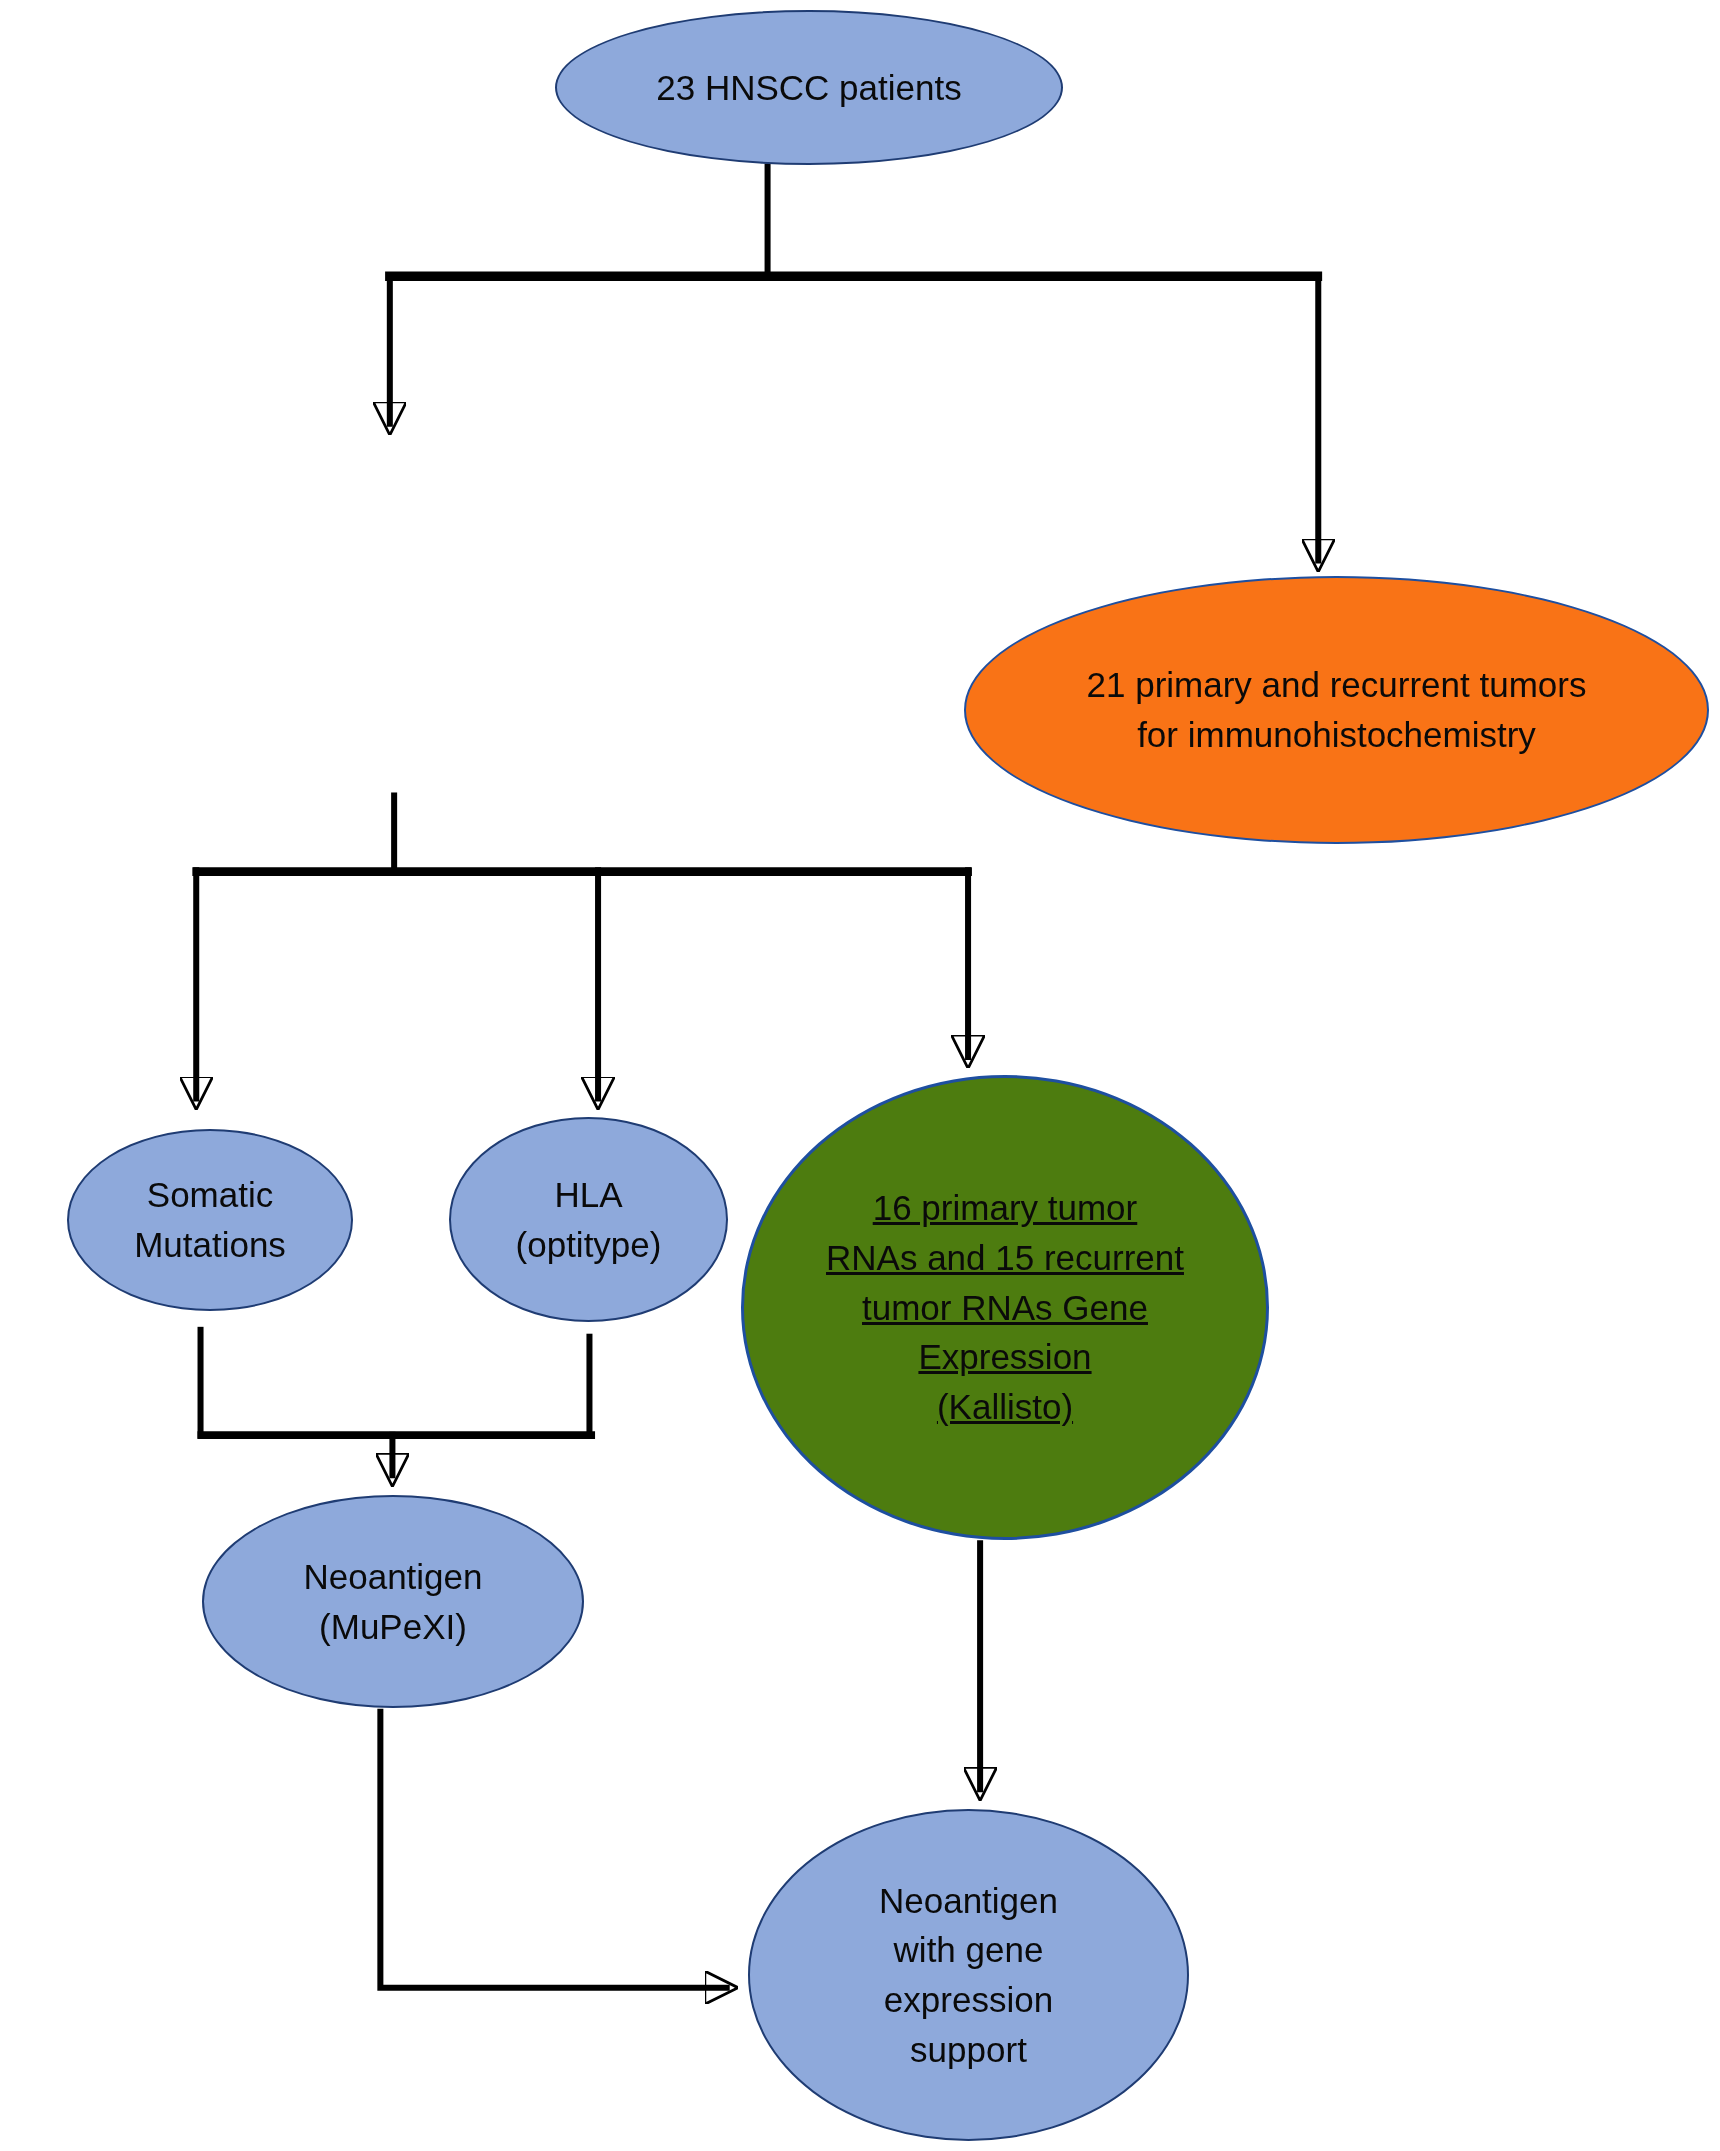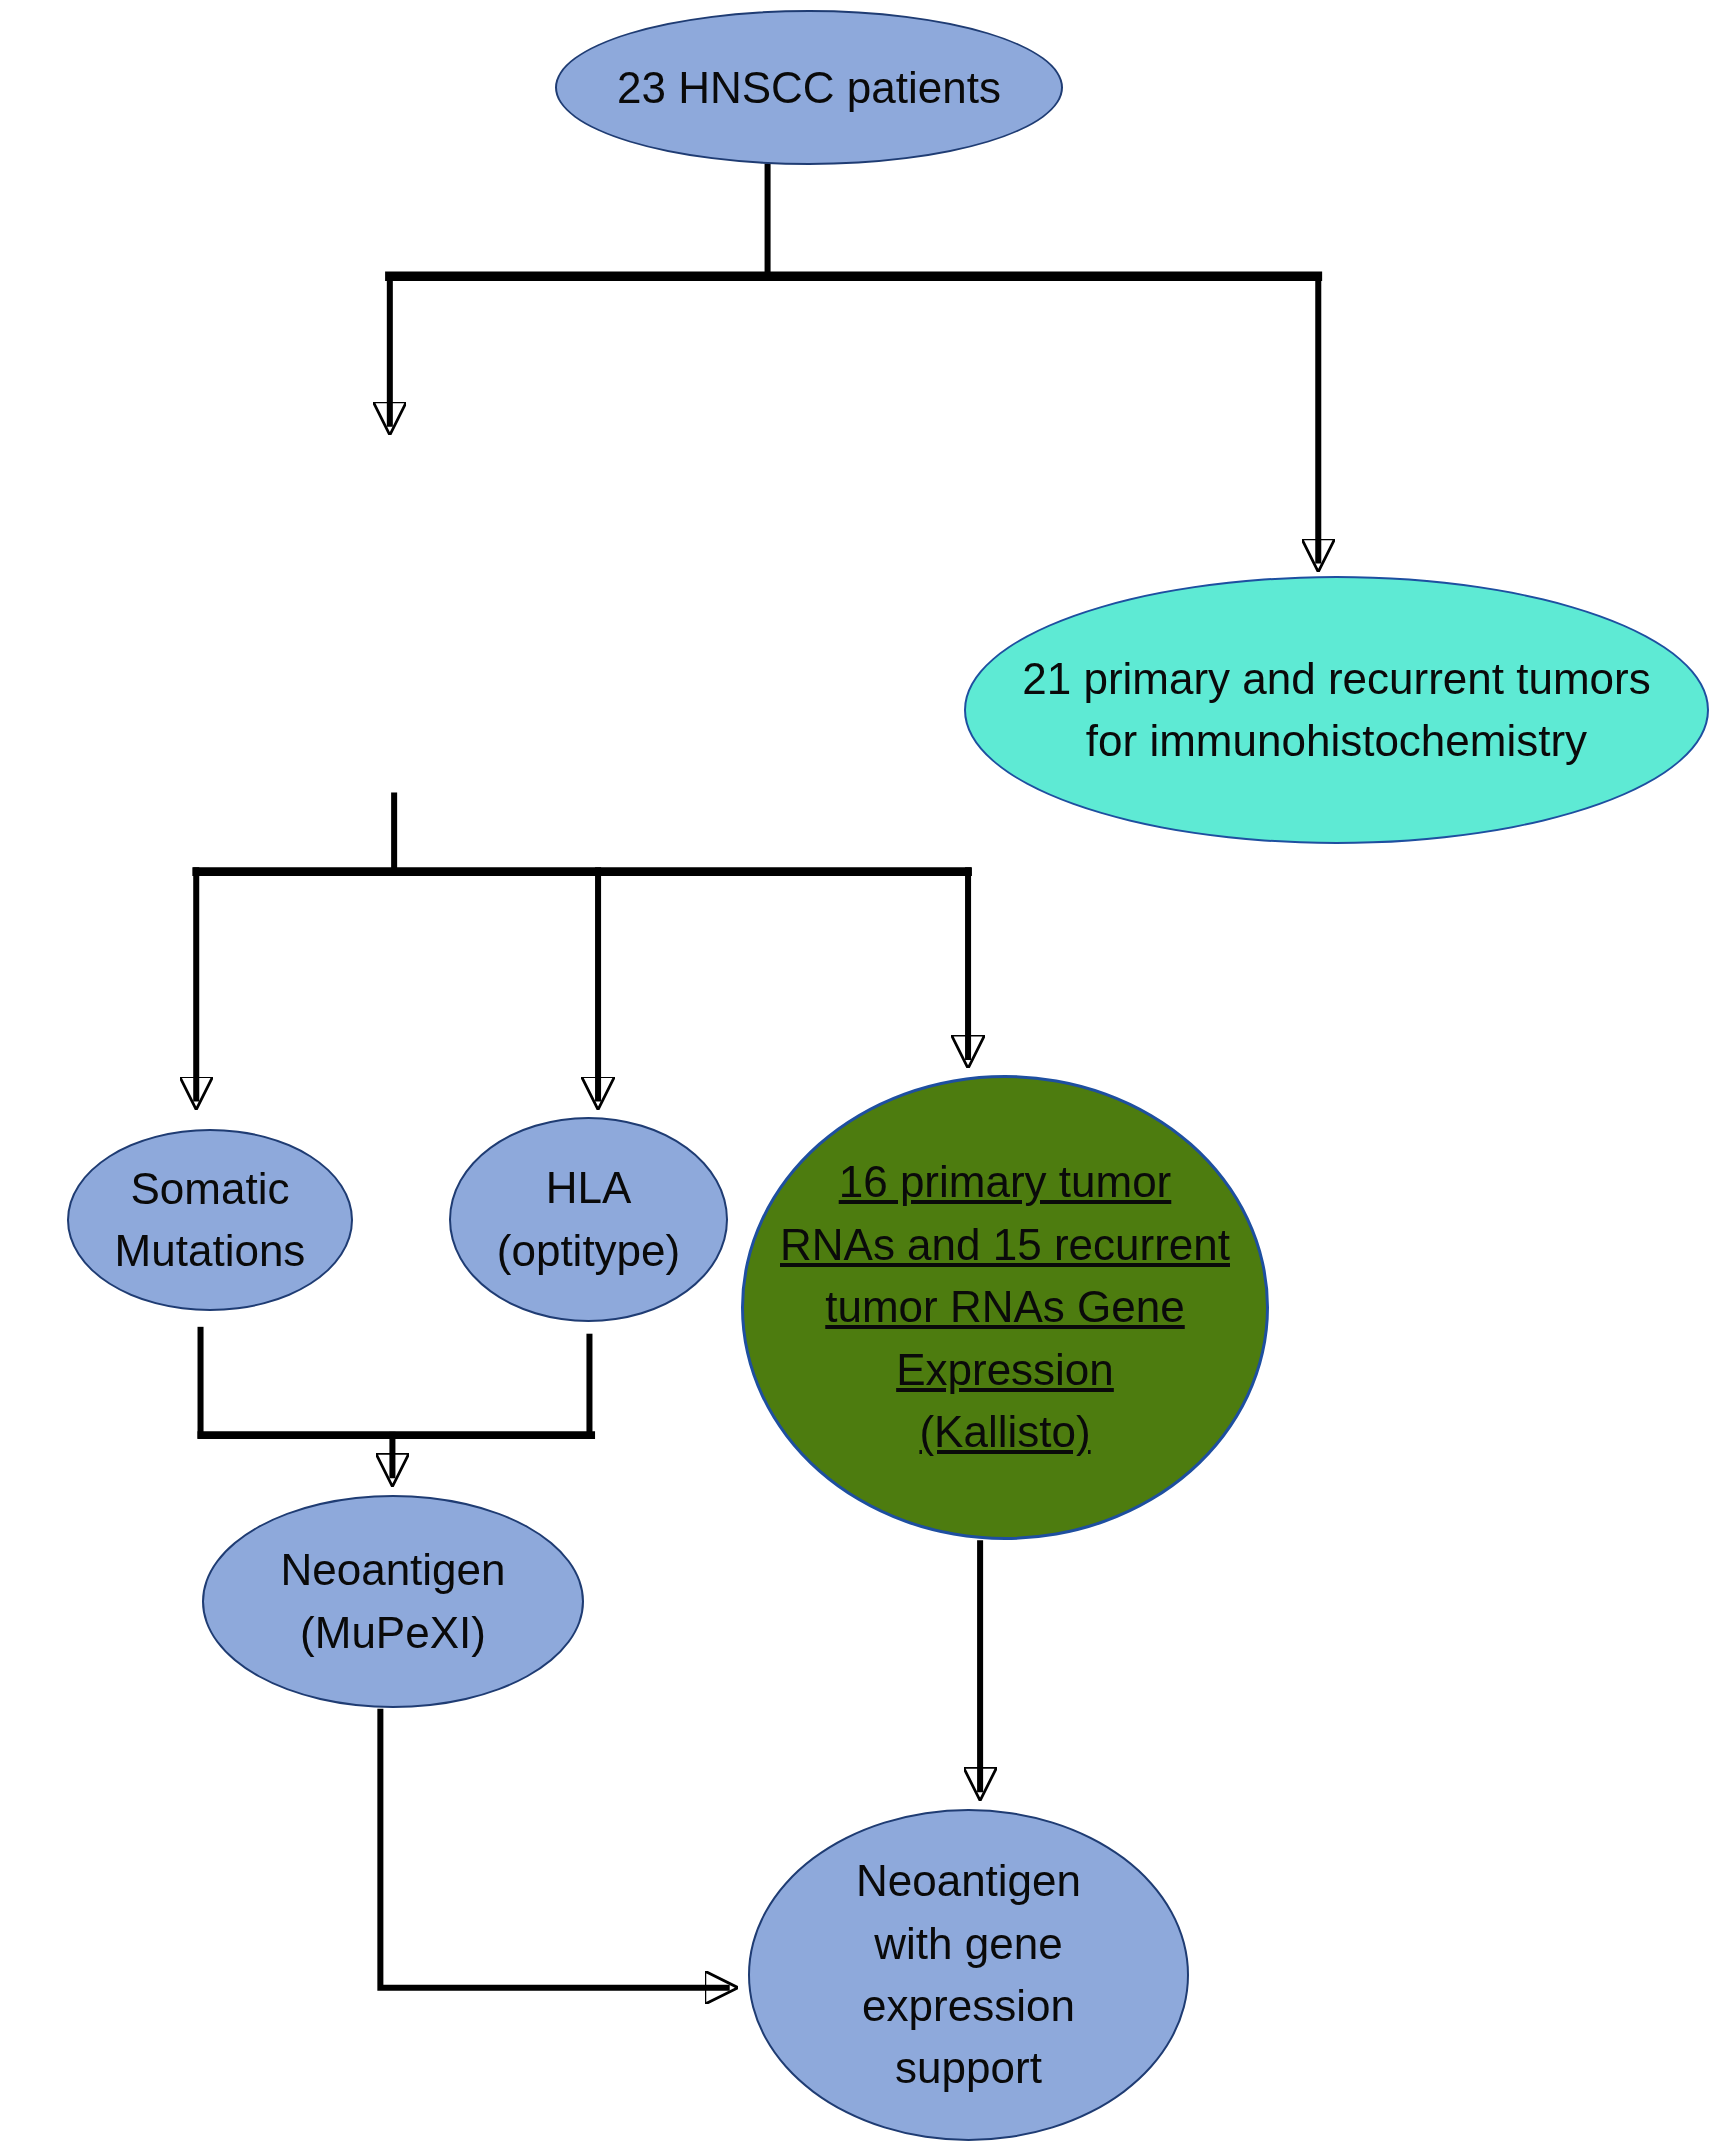--- a/index.html
+++ b/index.html
@@ -32,30 +32,30 @@
     border-radius: 50%;
     display: flex;
     align-items: center;
     justify-content: center;
     text-align: center;
     box-sizing: border-box;
     color: #0a0a0a;
   }
   .node .label {
     white-space: pre-line;
-    font-size: 44px;
+    font-size: 35px;
     line-height: 1.42;
     letter-spacing: 0px;
   }
   .node-blue {
     background: #8EA9DB;
     border: 2.6px solid #1F3C73;
   }
   .node-green {
-    background: #5eead4;
+    background: #f97316;
     border: 2.6px solid #1E4FA0;
     align-items: center;
   }
   .node-yellow {
     background: #4d7c0f;
     border: 3.4px solid #1E4FA0;
     text-decoration: underline;
   }
   
   #node-patients { left: 555px;  top: 10.3px;   width: 508px;  height: 155px; }

